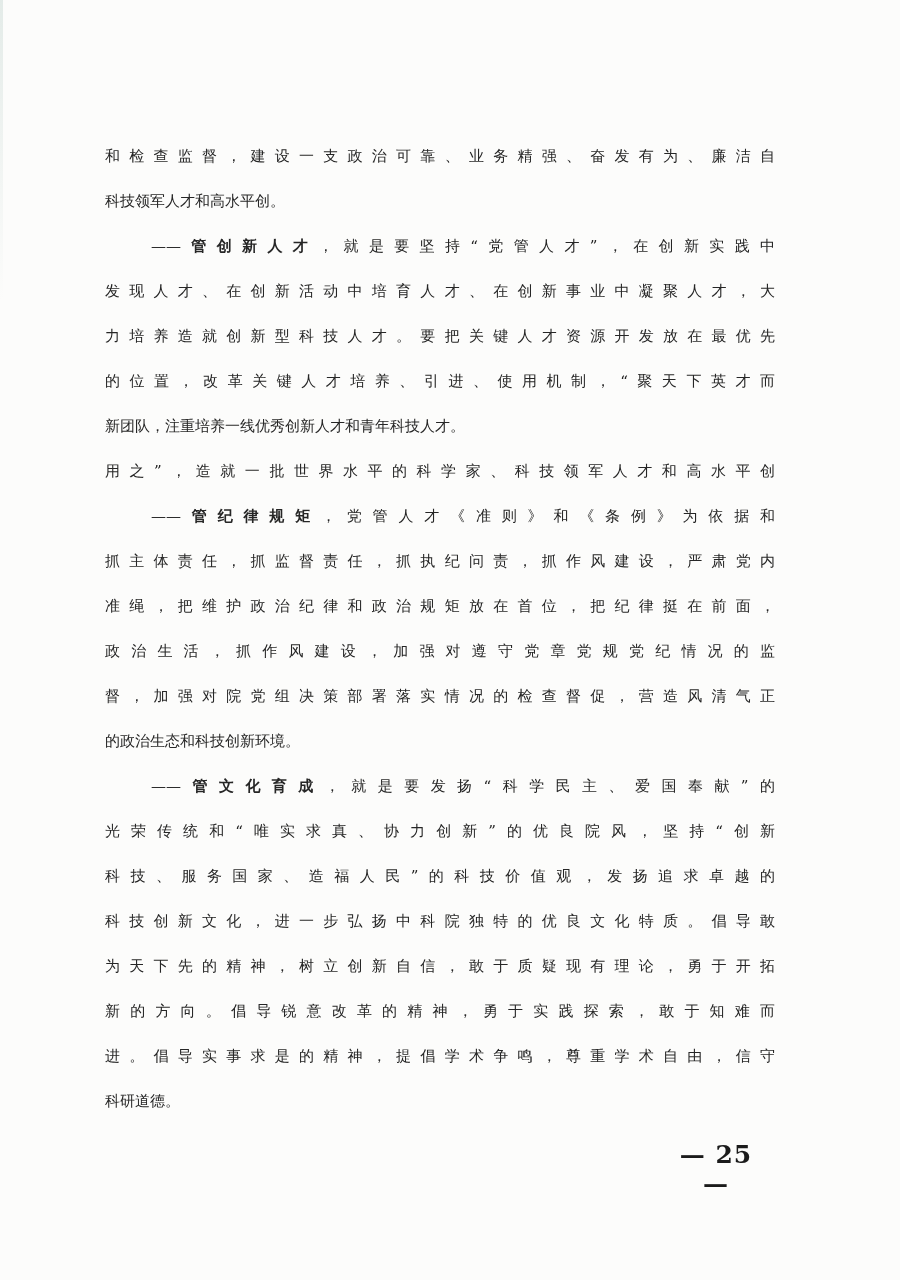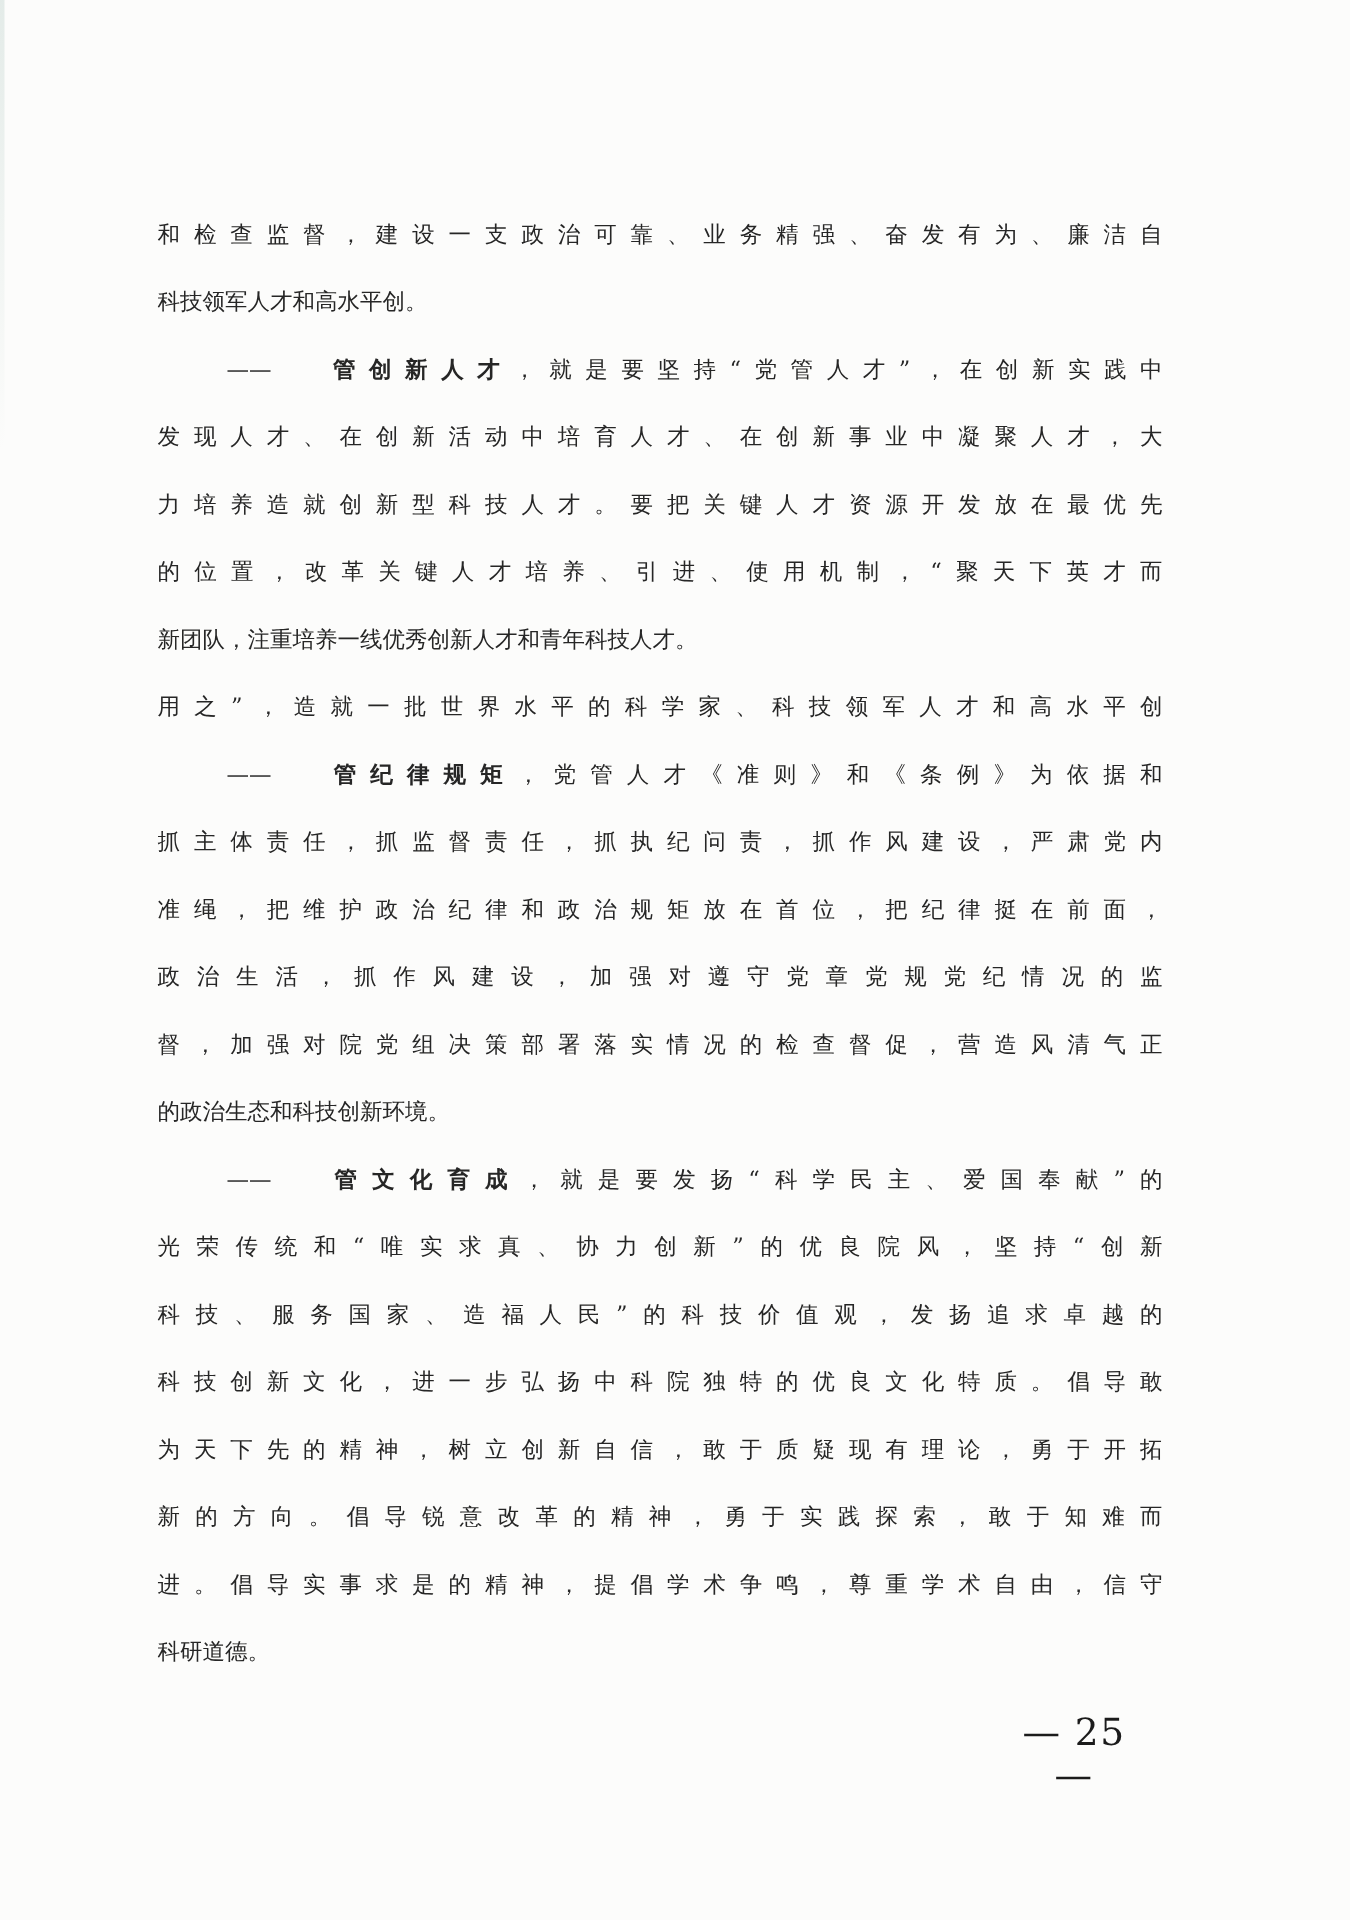--- a/index.html
+++ b/index.html
@@ -46,31 +46,31 @@
   }
   .line.left {
     text-align: left;
     text-align-last: left;
   }
   .line.indent {
     text-indent: 46px;
   }
   .bold {
     font-weight: bold;
-    margin-left: 32px;
   }
   .page-number {
     position: absolute;
     left: 666px;
     top: 1140px;
     width: 100px;
     text-align: center;
     font-size: 25px;
     color: #1b1b1b;
     letter-spacing: 1px;
+    font-weight: bold;
   }
 </style>
 </head>
 <body style="--paper: #fcfcfb; --ink: #262626;">
 
 <div class="page">
   <div class="edge-strip"></div>
   <div class="text-block" id="text-block">
       <div class="line"><span>和检查监督，建设一支政治可靠、业务精强、奋发有为、廉洁自</span></div>
       <div class="line left"><span>科技领军人才和高水平创。</span></div>

